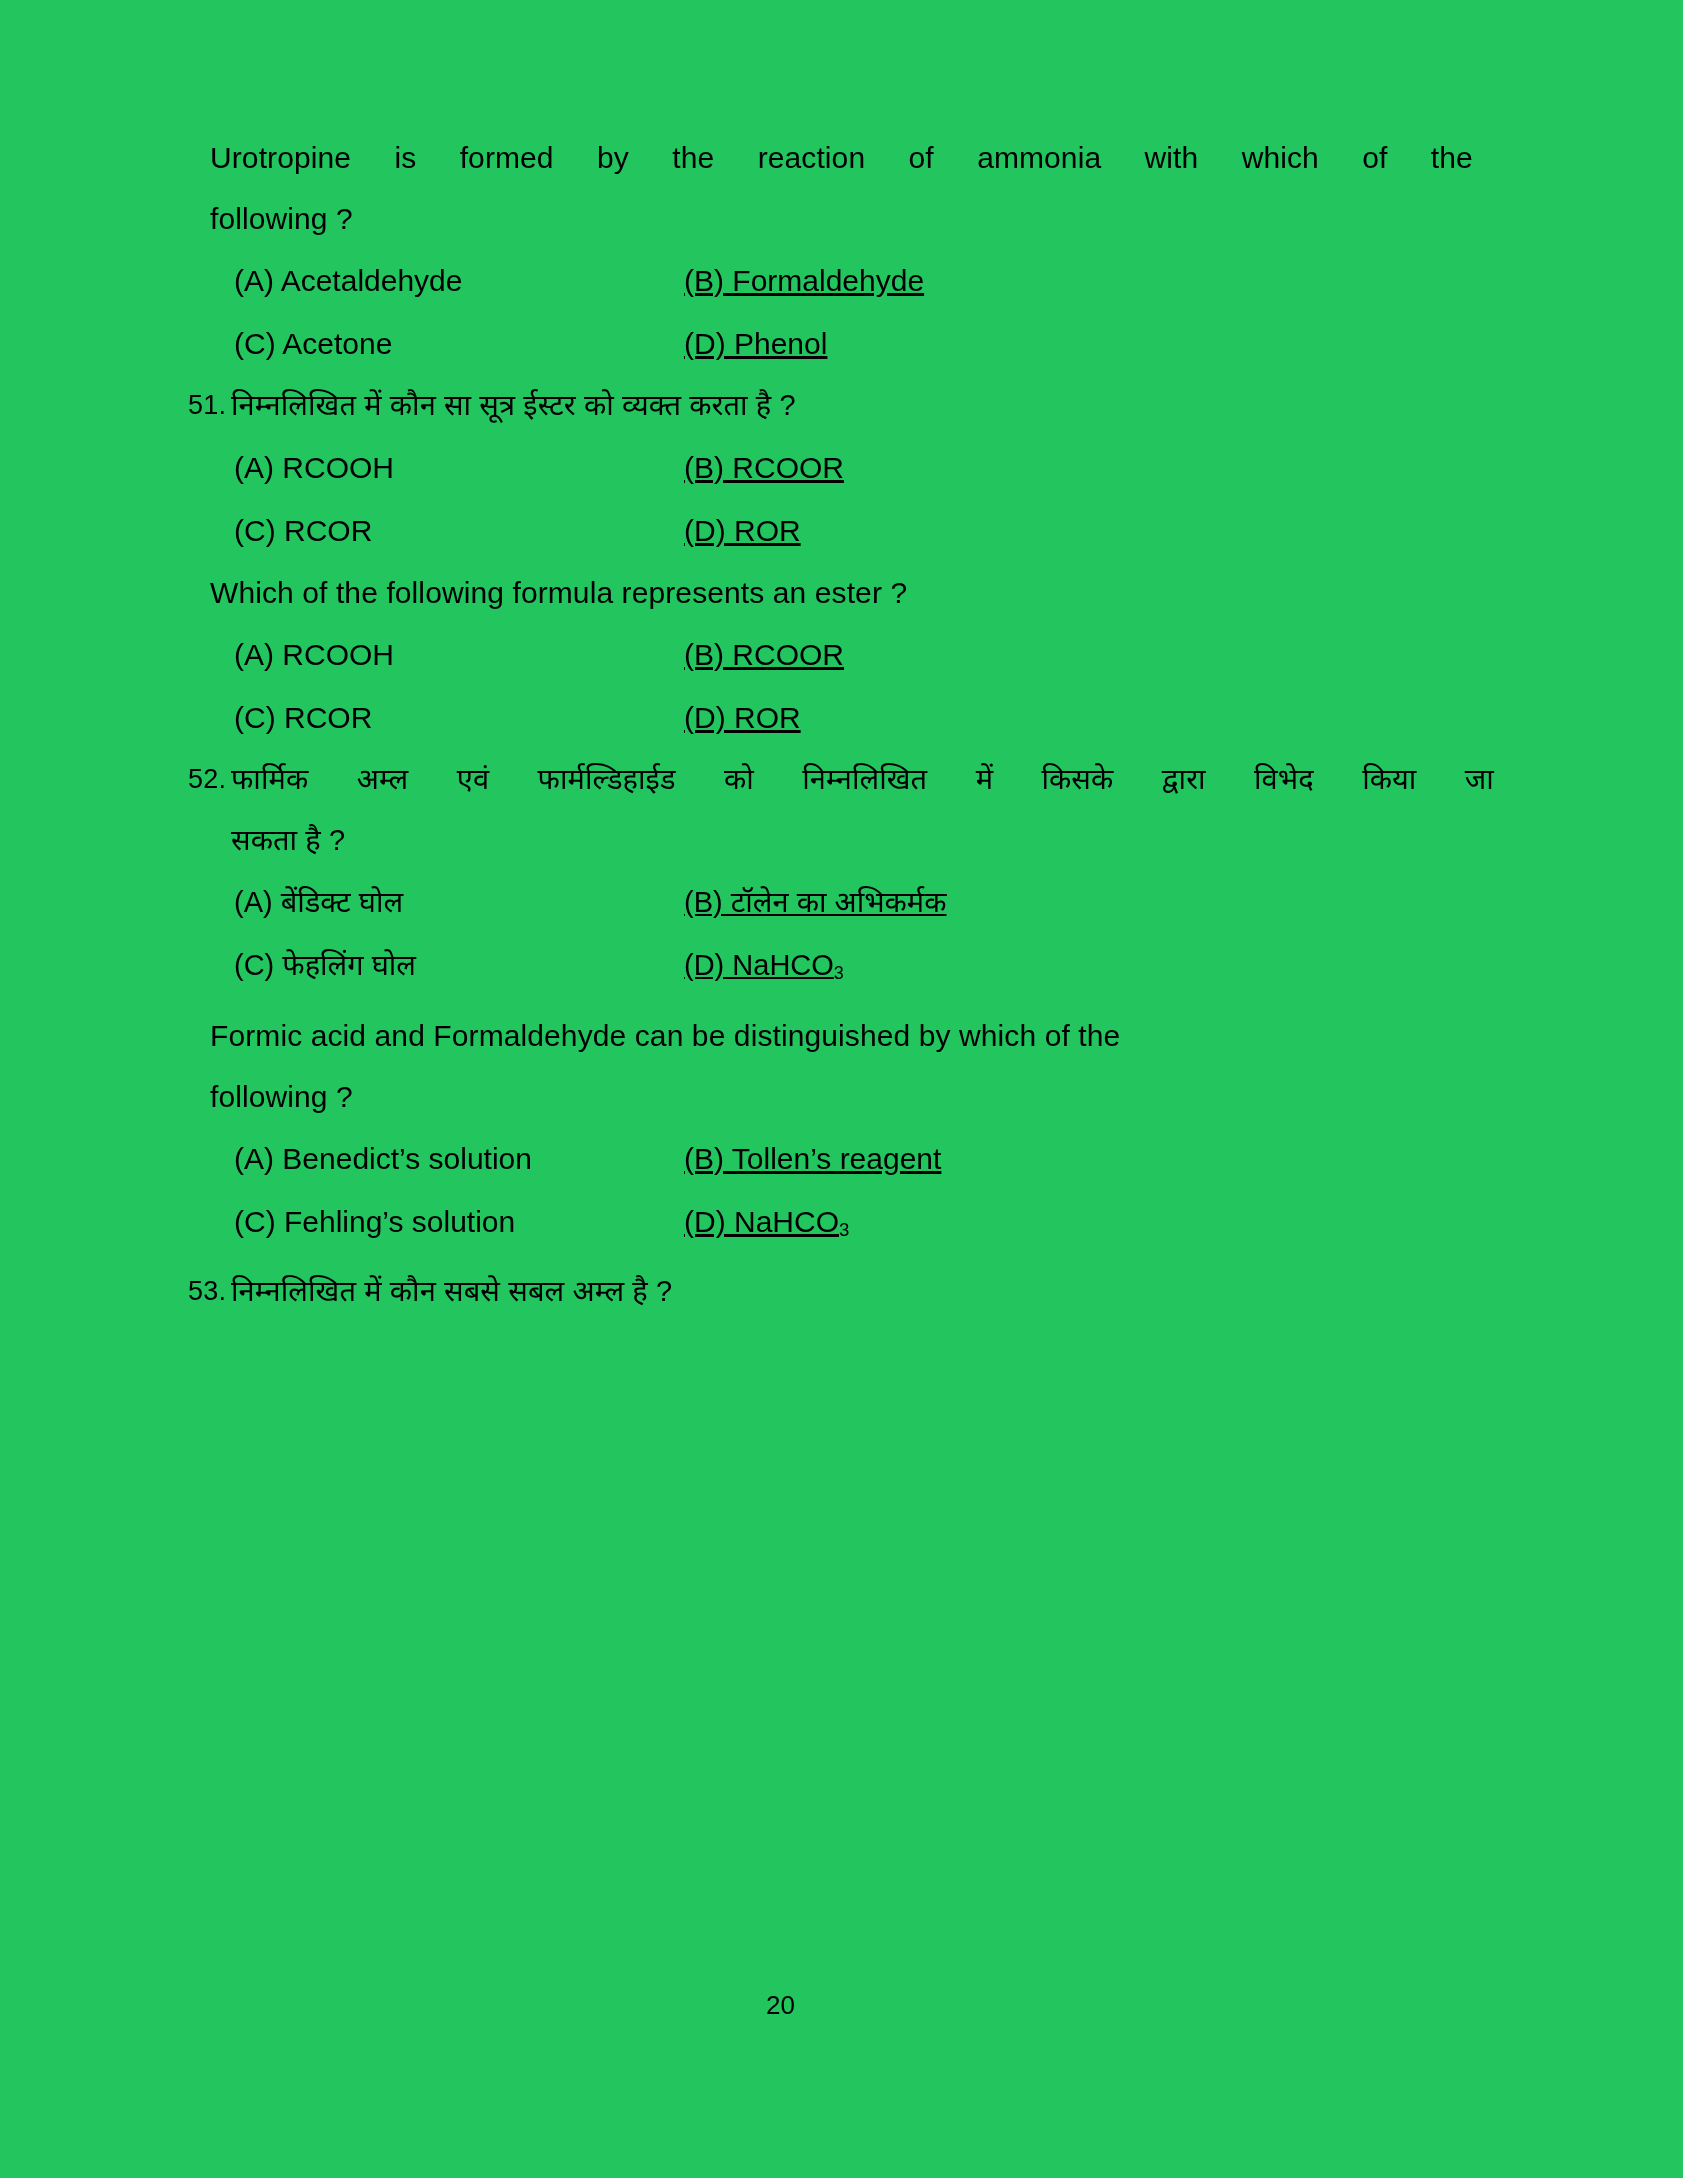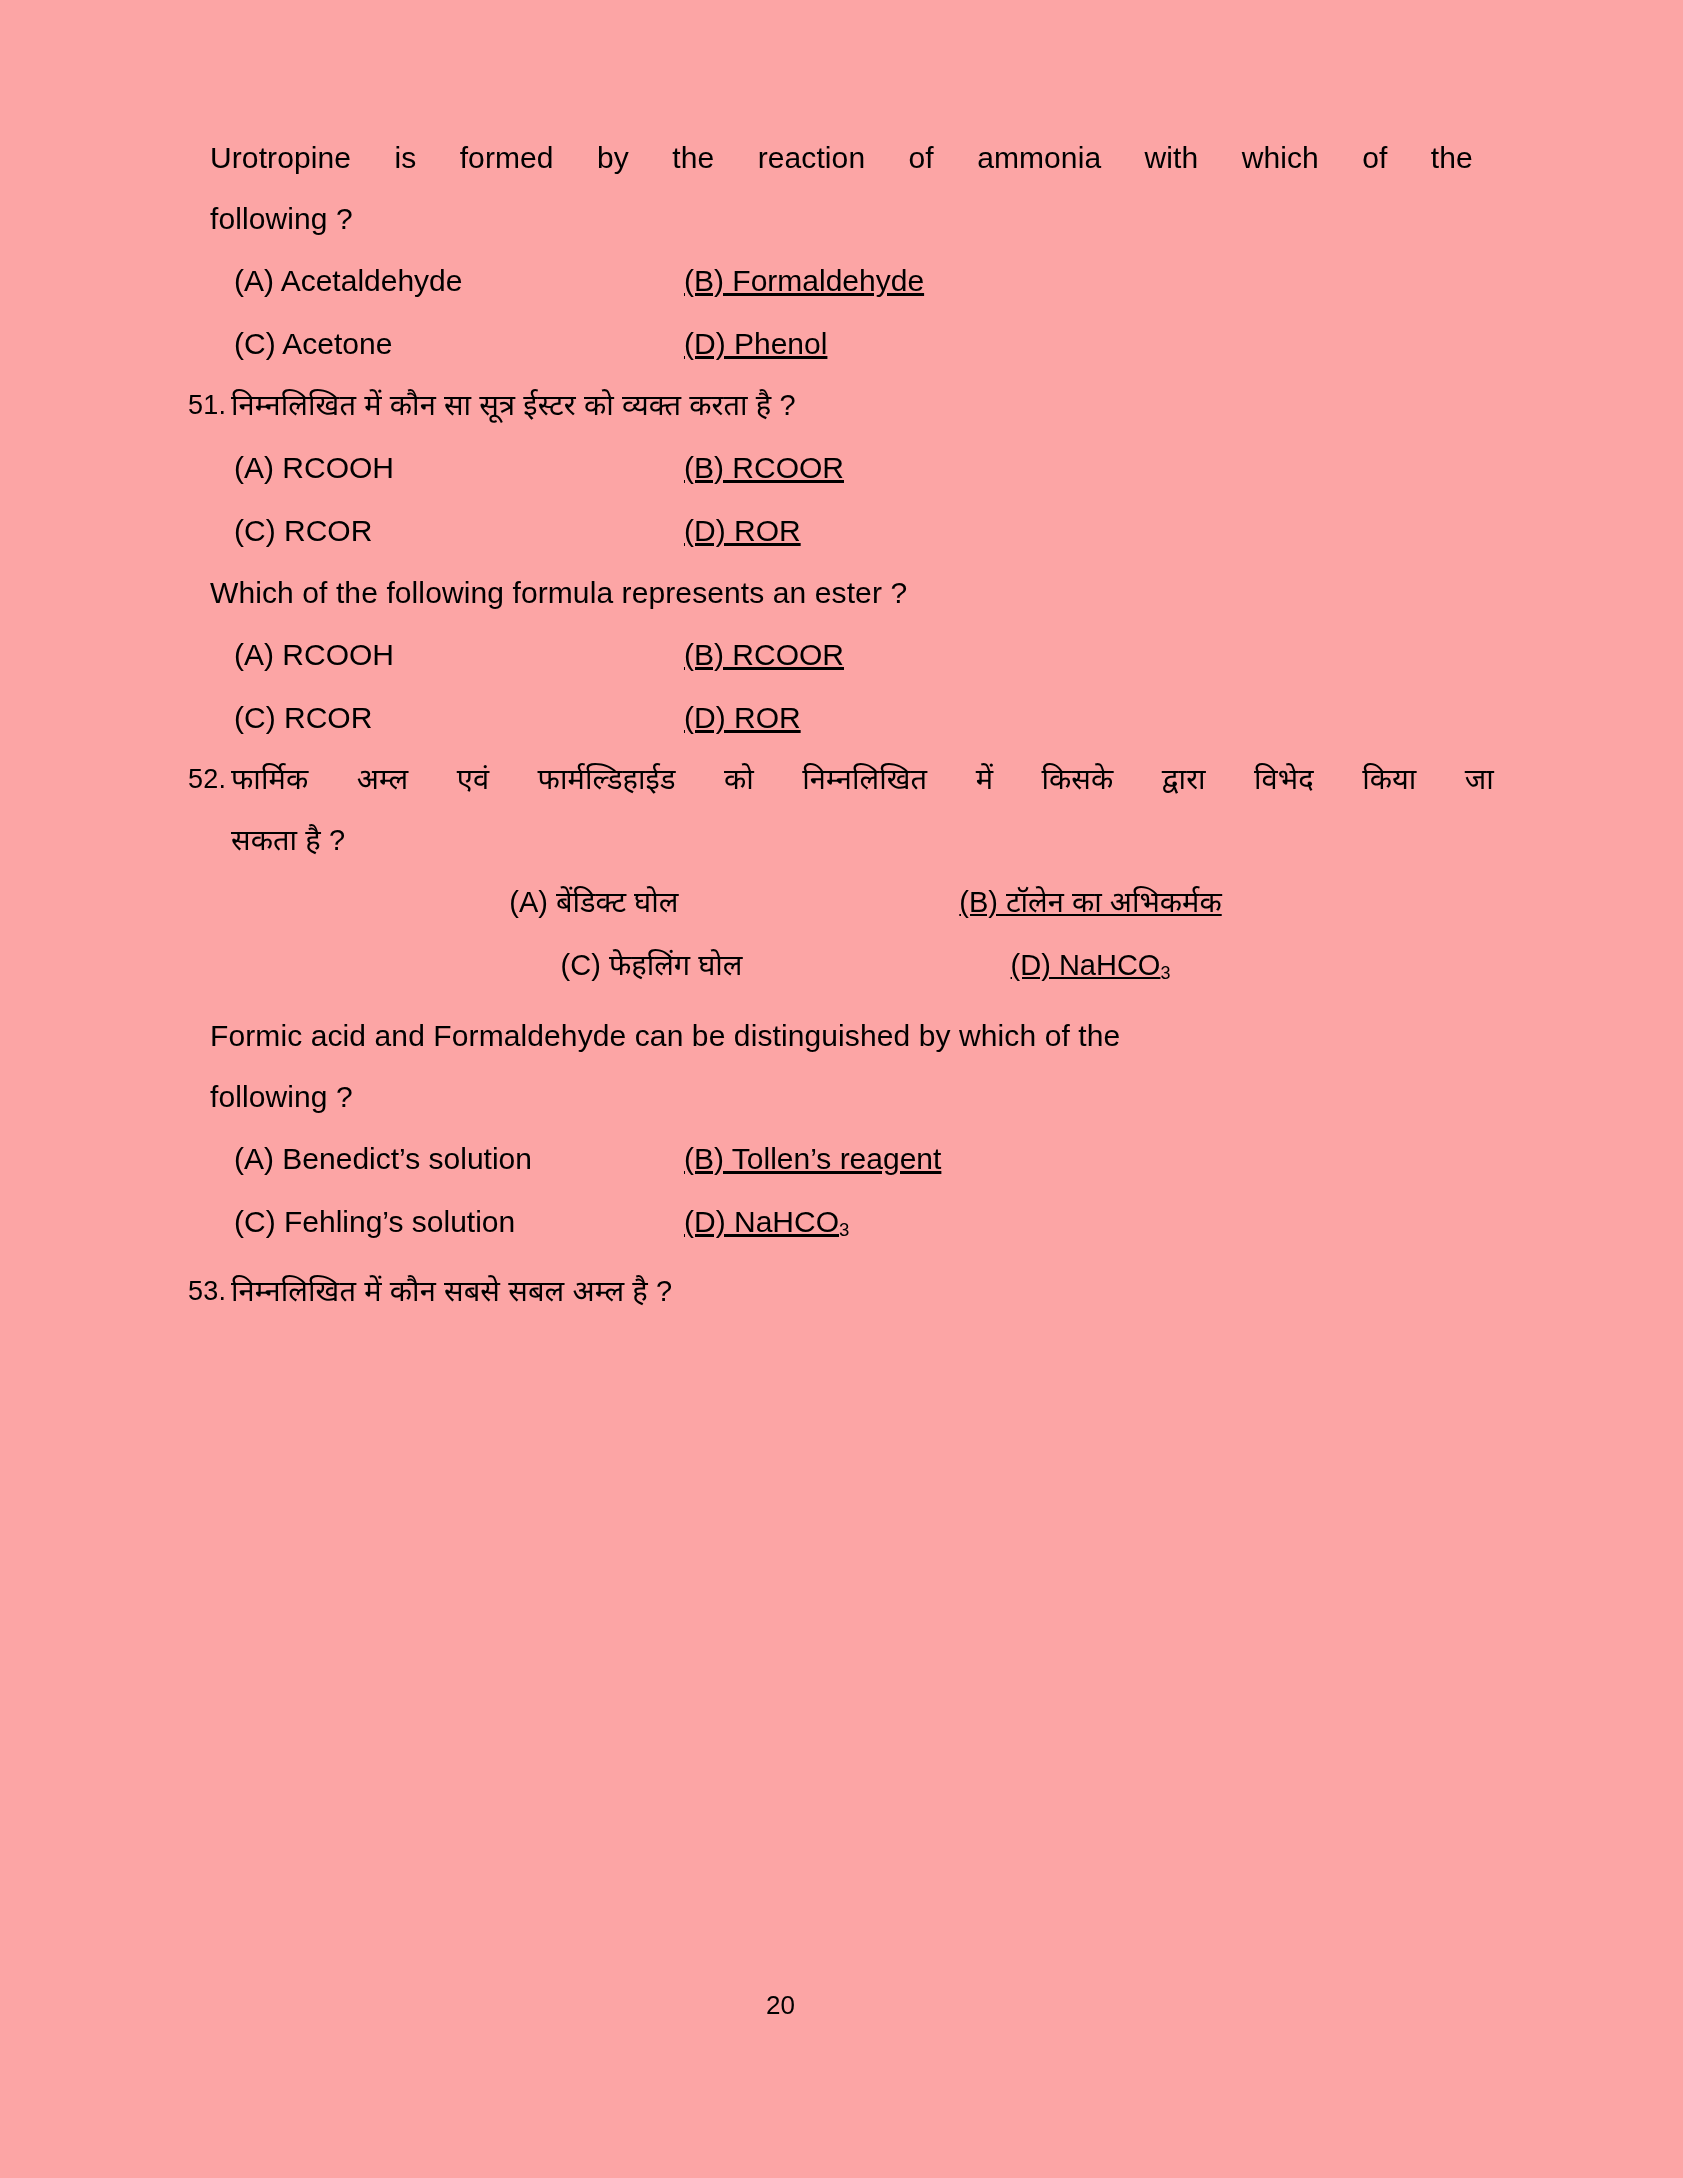--- a/index.html
+++ b/index.html
@@ -15,21 +15,21 @@
     color: #000000;
     overflow: hidden;
   }
 
   .page {
     position: absolute;
     left: 0;
     top: 0;
     width: 1683px;
     height: 2178px;
-    background: #fca5a5;
+    background: #22c55e;
   }
 
   
   .content {
     position: absolute;
     left: 188px;
     top: 127px;
     width: 1287px;
   }
 
@@ -95,21 +95,20 @@
     width: 450px;
     flex: 0 0 450px;
   }
   .optrow .opt.second {
     flex: 0 0 auto;
     width: auto;
     text-decoration: underline;
   }
   .optrow.hi {
     font-size: 29px;
-    justify-content: center;
   }
 
   sub {
     font-size: 0.62em;
     vertical-align: -0.22em;
   }
 
   .pagenum {
     position: absolute;
     left: 0;

